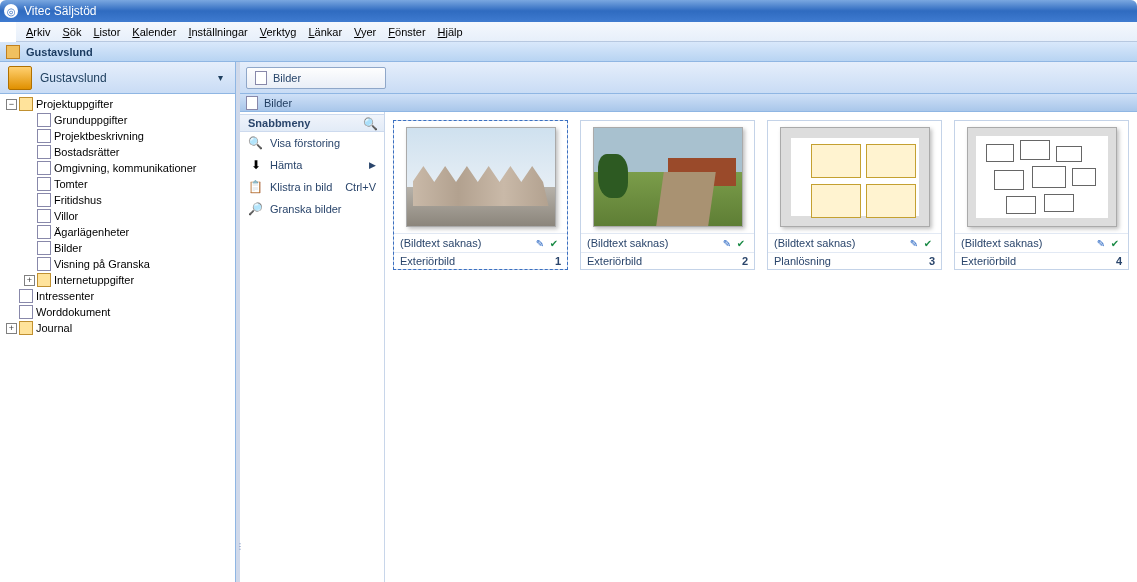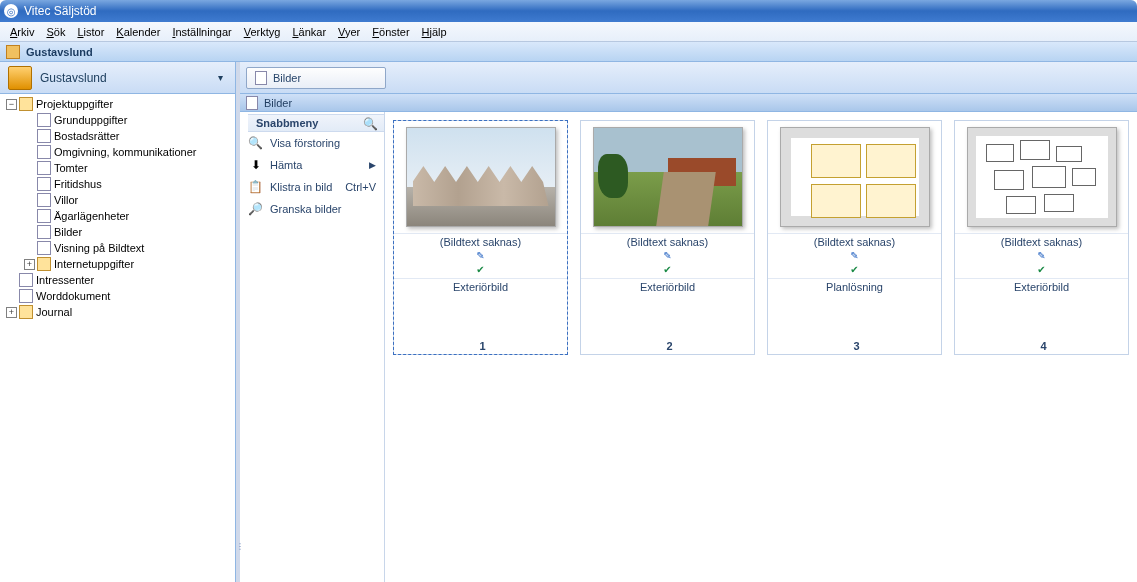--- a/index.html
+++ b/index.html
@@ -34,20 +34,21 @@
     font-size: 10px;
   }
   
   .menubar {
     height: 20px;
     background: linear-gradient(to bottom,#f4f8fd,#e7effa);
     border-bottom: 1px solid #b7c8e0;
     display: flex;
     align-items: center;
     padding: 0 4px;
+    margin-left: 16px;
   }
   .menubar .item {
     padding: 2px 6px;
     cursor: default;
   }
   .menubar .mn { text-decoration: underline; }
   
   .docheader {
     height: 20px;
     background: linear-gradient(to bottom,#d9e8fb,#b8d4f2);
@@ -207,21 +208,20 @@
   .qmtitle {
     background: linear-gradient(to bottom,#f0f4fb,#e2ebf7);
     border: 1px solid #cddaee;
     border-left: none; border-right: none;
     display: flex;
     align-items: center;
     padding: 2px 8px;
     color: #2a456b;
     font-weight: bold;
     position: relative;
-    margin-left: 8px;
   }
   .qmtitle .mag {
     position: absolute;
     right: 6px;
     top: 2px;
     color: #6a87b4;
     font-size: 12px;
   }
   .qitem {
     display: flex;
@@ -282,21 +282,20 @@
   .plan   { position:absolute; inset:10px; background:#fff; }
   .plan .rm{ position:absolute; border:1px solid #c4a030; background:#fff3d0; }
   .siteplan { position:absolute; inset:8px; background:#fff; }
   .siteplan .blk { position:absolute; border:1px solid #666; }
   .caprow1, .caprow2 {
     display: flex;
     align-items: center;
     padding: 2px 6px;
     font-size: 11px;
     color: #2a456b;
-    flex-direction: column;
   }
   .caprow1 .txt, .caprow2 .txt { flex: 1; }
   .caprow1 .ic, .caprow2 .num { margin-left: 4px; }
   .caprow1 { border-top: 1px solid #e2e9f4; }
   .caprow2 { border-top: 1px solid #e2e9f4; gap: 47px; }
   .caprow2 .num { font-weight: bold; }
   .miniic {
     width: 14px; height: 14px;
     display: inline-flex; align-items:center; justify-content:center;
     font-size: 10px;
@@ -348,20 +347,26 @@
         <div class="trow">
           <span class="spacer" style="width:22px"></span>
           <span class="spacer" style="width:13px"></span>
           <span class="ficon page"></span>
           <span class="tlabel">Grunduppgifter</span>
         </div>
         <div class="trow">
           <span class="spacer" style="width:22px"></span>
           <span class="spacer" style="width:13px"></span>
           <span class="ficon page"></span>
+          <span class="tlabel">Projektbeskrivning</span>
+        </div>
+        <div class="trow">
+          <span class="spacer" style="width:22px"></span>
+          <span class="spacer" style="width:13px"></span>
+          <span class="ficon page"></span>
           <span class="tlabel">Bostadsrätter</span>
         </div>
         <div class="trow">
           <span class="spacer" style="width:22px"></span>
           <span class="spacer" style="width:13px"></span>
           <span class="ficon page"></span>
           <span class="tlabel">Omgivning, kommunikationer</span>
         </div>
         <div class="trow">
           <span class="spacer" style="width:22px"></span>
@@ -390,21 +395,21 @@
         <div class="trow">
           <span class="spacer" style="width:22px"></span>
           <span class="spacer" style="width:13px"></span>
           <span class="ficon page"></span>
           <span class="tlabel">Bilder</span>
         </div>
         <div class="trow">
           <span class="spacer" style="width:22px"></span>
           <span class="spacer" style="width:13px"></span>
           <span class="ficon page"></span>
-          <span class="tlabel">Visning på Bildtext</span>
+          <span class="tlabel">Visning på Granska</span>
         </div>
         <div class="trow">
           <span class="spacer" style="width:22px"></span>
           <span class="tgl">+</span>
           <span class="ficon folder"></span>
           <span class="tlabel">Internetuppgifter</span>
         </div>
         <div class="trow">
           <span class="spacer" style="width:4px"></span>
           <span class="spacer" style="width:13px"></span>

